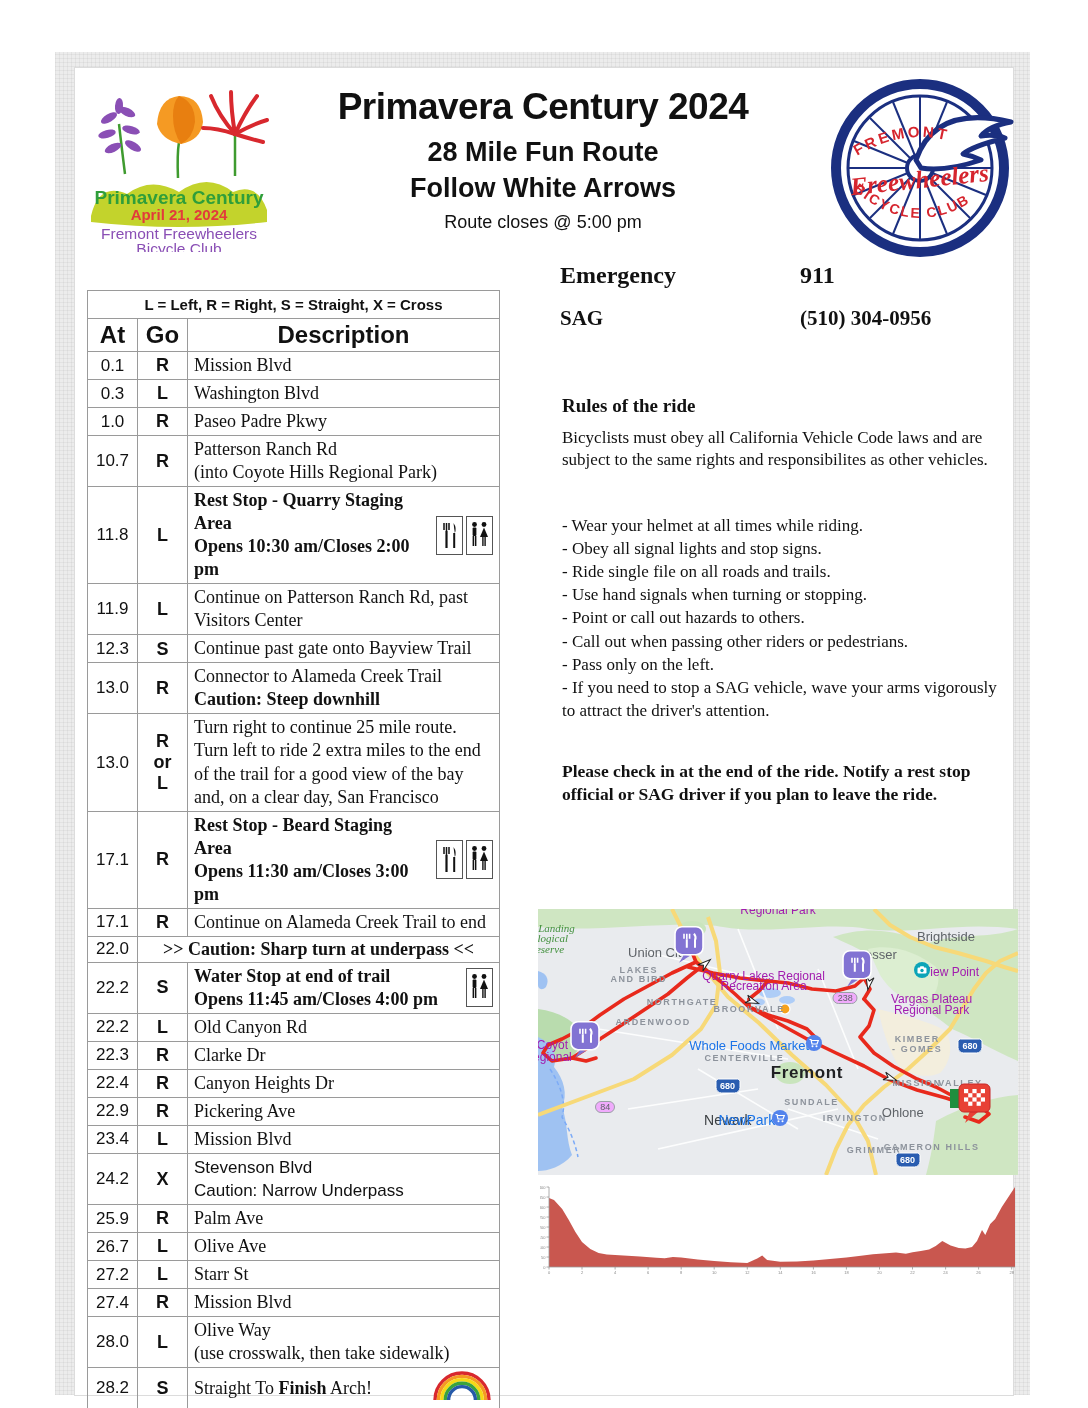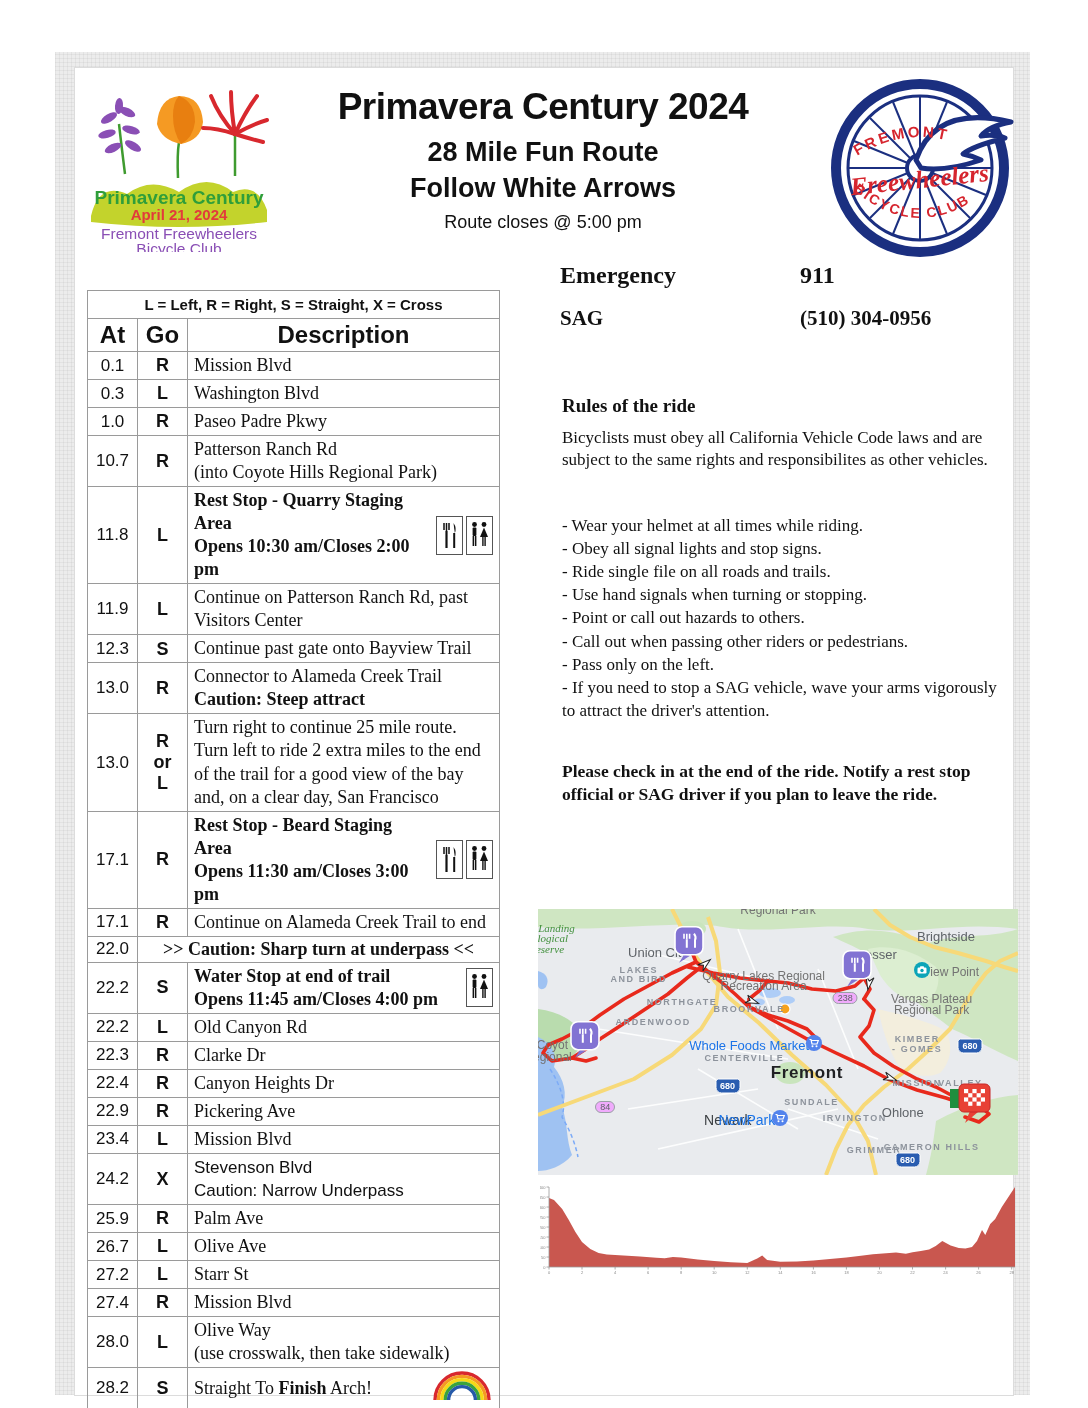--- a/index.html
+++ b/index.html
@@ -47,21 +47,21 @@
   .checkin{position:absolute;left:487px;top:692px;width:452px;font-size:17.5px;font-weight:bold;line-height:1.32;}
 
   
   .map{position:absolute;left:463px;top:841px;width:480px;height:266px;overflow:hidden;background:#e9ebee;}
   .map svg.base{position:absolute;left:0;top:0;}
   .ml{position:absolute;transform:translate(-50%,-50%);white-space:nowrap;font-family:"Liberation Sans",sans-serif;z-index:3;}
   .ml.city{color:#5f6368;font-size:13px;}
   .ml.city-med{color:#3c4043;font-size:14px;}
   .ml.city-big{color:#202124;font-size:17px;font-weight:bold;letter-spacing:.6px;}
   .ml.hood{color:#8d939c;font-size:9px;letter-spacing:1.6px;font-weight:bold;}
-  .ml.park{color:#737373;font-size:12px;}
+  .ml.park{color:#a21caf;font-size:12px;}
   .ml.park-frag{color:#41903c;font-size:11px;font-style:italic;font-family:"Liberation Serif",serif;}
   .ml.poi{color:#1a73e8;font-size:13px;}
   .ml.poi-big{color:#1a73e8;font-size:14px;}
   .shield{position:absolute;transform:translate(-50%,-50%);font-family:"Liberation Sans",sans-serif;z-index:3;text-align:center;}
   .shield.blue{background:#2a5db0;color:#fff;font-size:9px;font-weight:bold;padding:1px 4px 2px;border-radius:3px 3px 6px 6px;border:1px solid #fff;}
   .shield.pill{background:#f0abfc;color:#5f6368;font-size:9px;padding:0 4px;border:1px solid #9aa0a6;border-radius:8px;}
   .badge{position:absolute;transform:translate(-50%,-50%);z-index:4;}
   .mmark{position:absolute;transform:translate(-50%,-62%);z-index:5;}
 
   
@@ -237,21 +237,21 @@
             <td class="at">12.3</td>
             <td class="go">S</td>
             <td class="desc">
               <div class="dl">Continue past gate onto Bayview Trail</div>
             </td>
           </tr>
           <tr>
             <td class="at">13.0</td>
             <td class="go">R</td>
             <td class="desc">
-              <div class="dl">Connector to Alameda Creek Trail<br><span class="b">Caution: Steep attract</span></div>
+              <div class="dl">Connector to Alameda Creek Trail<br><span class="b">Caution: Steep downhill</span></div>
             </td>
           </tr>
           <tr>
             <td class="at">13.0</td>
             <td class="go">R<br>or<br>L</td>
             <td class="desc">
               <div class="dl">Turn right to continue 25 mile route. Turn left to ride 2 extra miles to the end of the trail for a good view of the bay and, on a clear day, San Francisco</div>
             </td>
           </tr>
           <tr>

